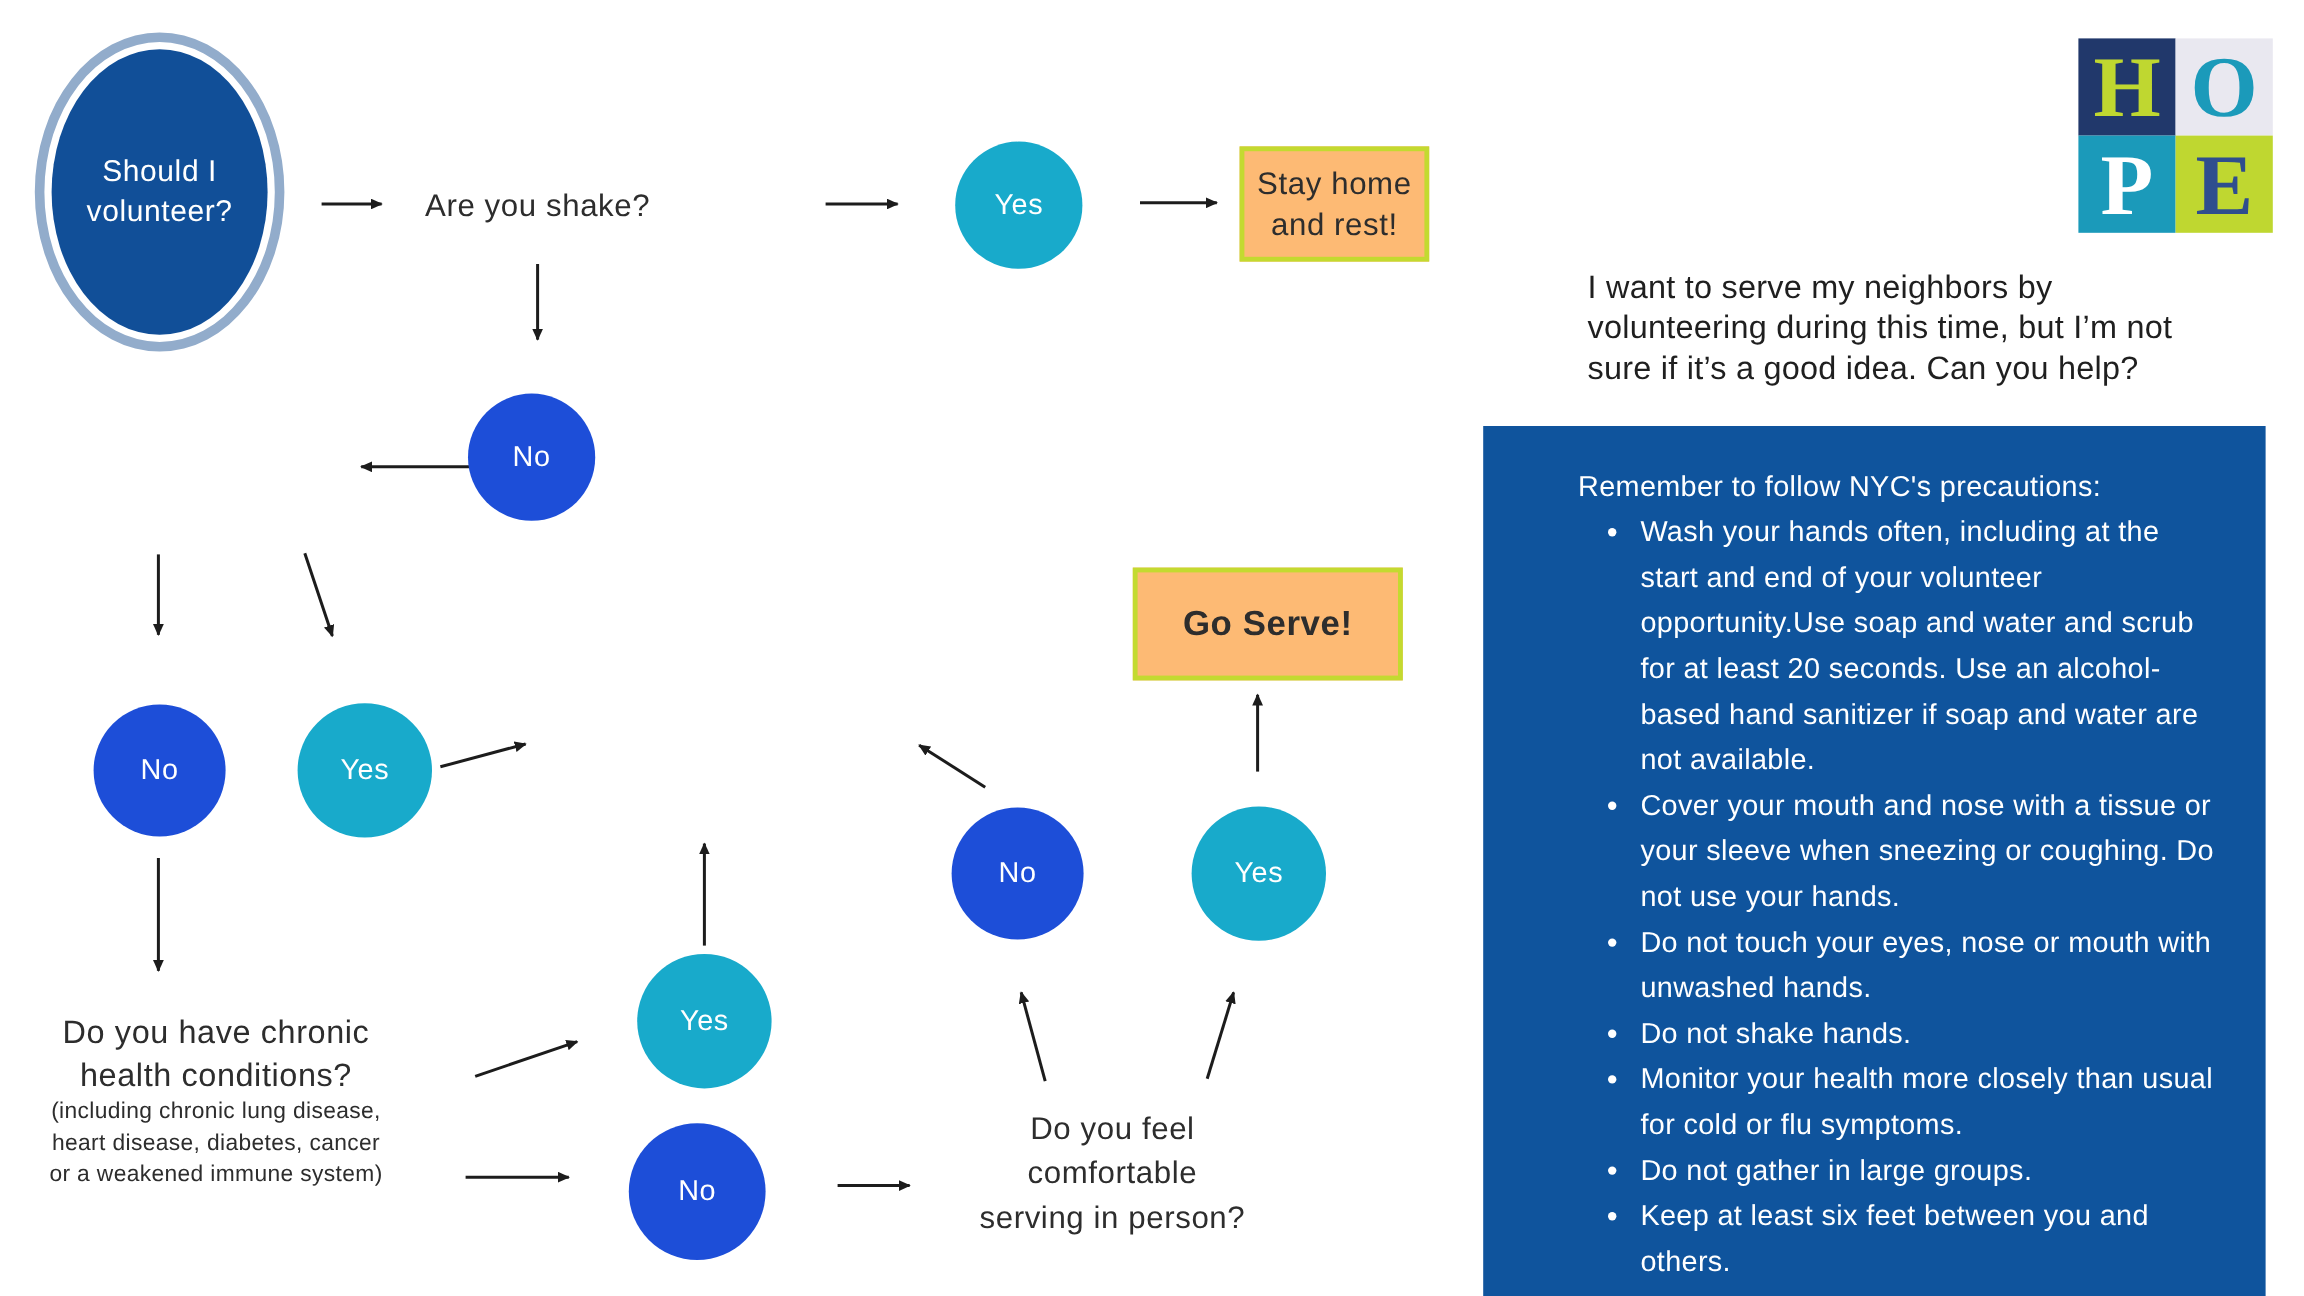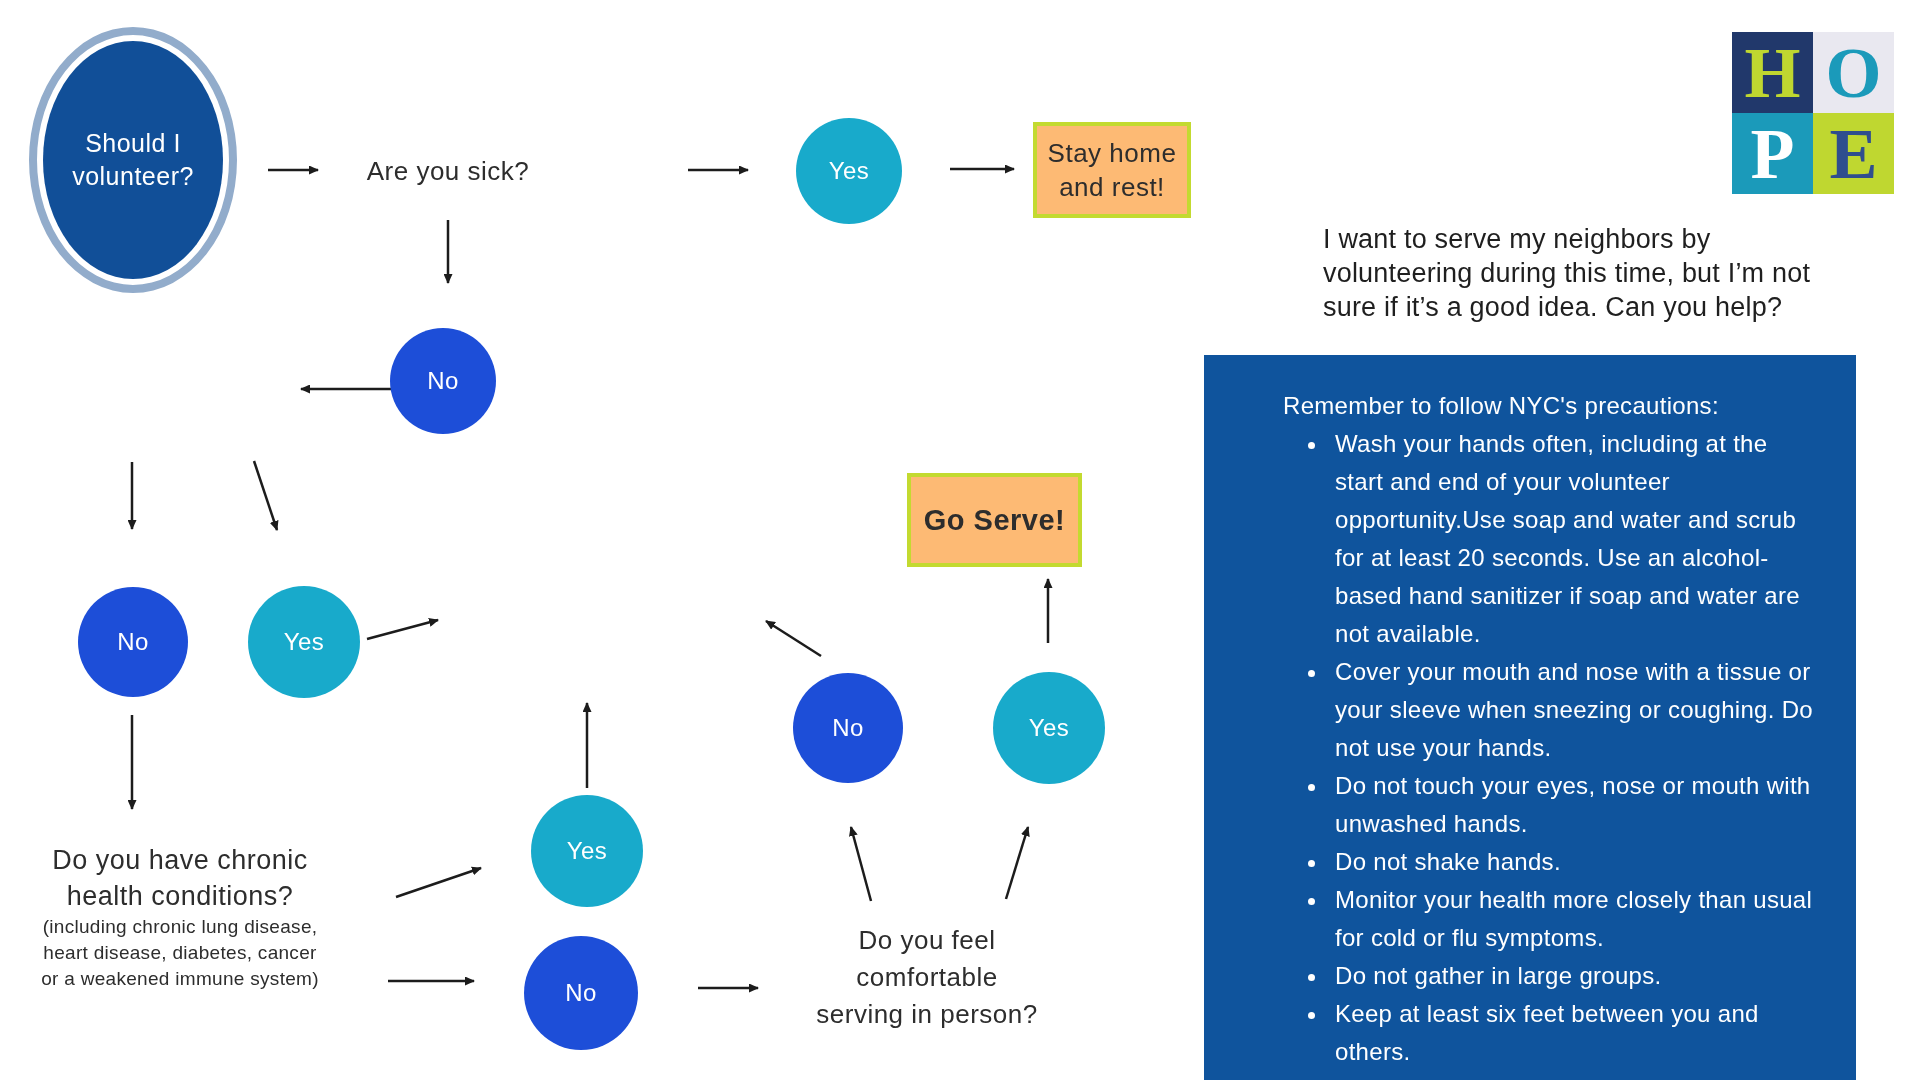--- a/index.html
+++ b/index.html
@@ -53,21 +53,21 @@
   .cell-o{background:#E9E8F0;color:#1B9ABA;}
   .cell-p{background:#1B9ABA;color:#ffffff;}
   .cell-e{background:#BFD730;color:#2F4E8E;}
   
   .intro{
     position:absolute;right:37px;top:222px;width:560px;
     font-size:27px;line-height:34px;letter-spacing:.2px;color:#1f1f1f;
   }
   
   .panel{
-    position:absolute;left:1204px;top:355px;width:652px;height:725px;background:#0F549D;
+    position:absolute;left:1236px;top:355px;width:652px;height:725px;background:#0F549D;
     color:#ffffff;box-sizing:border-box;padding:32px 40px 0 79px;font-size:24px;line-height:38px;letter-spacing:.3px;
   }
   .panel ul{margin:0;padding-left:46px;}
   .panel li{padding-left:6px;}
 </style>
 </head>
 <body>
 
 <div id="canvas">
 
@@ -94,42 +94,42 @@
     <line x1="871" y1="901" x2="851" y2="827" marker-end="url(#ah)"></line>
     <line x1="1006" y1="899" x2="1028" y2="827" marker-end="url(#ah)"></line>
     <line x1="1048" y1="643" x2="1048" y2="579" marker-end="url(#ah)"></line>
   </svg>
 
   <div class="start-outer">
     <div class="start-inner prewrap">Should I
 volunteer?</div>
   </div>
 
-  <div class="qlabel" style="left:330px;top:153px;width:236px;">Are you sick?</div>
+  <div class="qlabel" style="left:330px;top:153px;width:236px;">Are you shake?</div>
   <div class="qlabel prewrap" style="left:30px;top:842px;width:300px;font-size:27px;">Do you have chronic
 health conditions?</div>
   <div class="sublabel prewrap" style="left:30px;top:914px;width:300px;">(including chronic lung disease,
 heart disease, diabetes, cancer
 or a weakened immune system)</div>
   <div class="qlabel prewrap" style="left:797px;top:922px;width:260px;line-height:37px;">Do you feel
 comfortable
 serving in person?</div>
 
   <div class="node cyan" style="left:796px;top:118px;width:106px;height:106px;">Yes</div>
   <div class="node dark" style="left:390px;top:328px;width:106px;height:106px;">No</div>
   <div class="node dark" style="left:78px;top:587px;width:110px;height:110px;">No</div>
   <div class="node cyan" style="left:248px;top:586px;width:112px;height:112px;">Yes</div>
   <div class="node cyan" style="left:531px;top:795px;width:112px;height:112px;">Yes</div>
   <div class="node dark" style="left:524px;top:936px;width:114px;height:114px;">No</div>
   <div class="node dark" style="left:793px;top:673px;width:110px;height:110px;">No</div>
   <div class="node cyan" style="left:993px;top:672px;width:112px;height:112px;">Yes</div>
 
   <div class="obox prewrap" style="left:1033px;top:122px;width:158px;height:96px;line-height:34px;">Stay home
 and rest!</div>
-  <div class="obox bold" style="left:907px;top:473px;width:175px;height:94px;">Go Serve!</div>
+  <div class="obox bold" style="left:944px;top:473px;width:225px;height:94px;">Go Serve!</div>
 
   <div class="logo">
     <div class="cell cell-h">H</div>
     <div class="cell cell-o">O</div>
     <div class="cell cell-p">P</div>
     <div class="cell cell-e">E</div>
   </div>
 
   <div class="intro prewrap">I want to serve my neighbors by
 volunteering during this time, but I’m not

